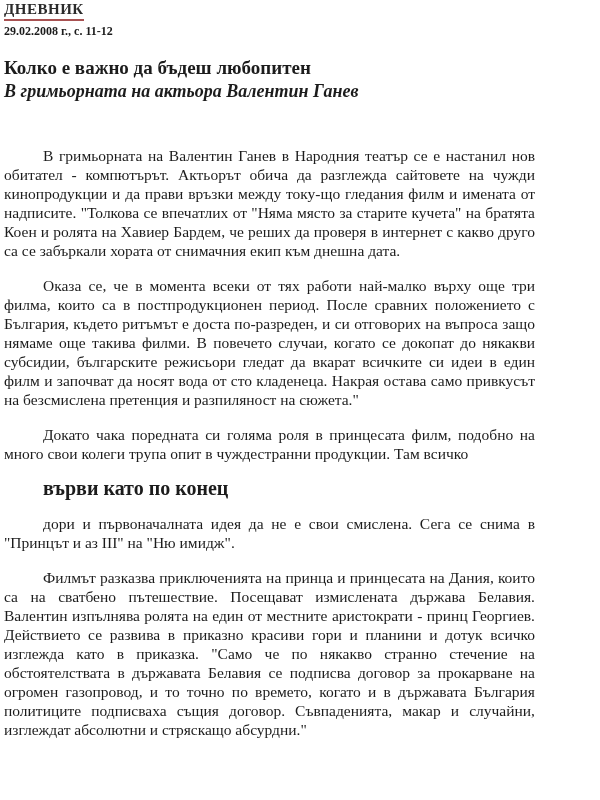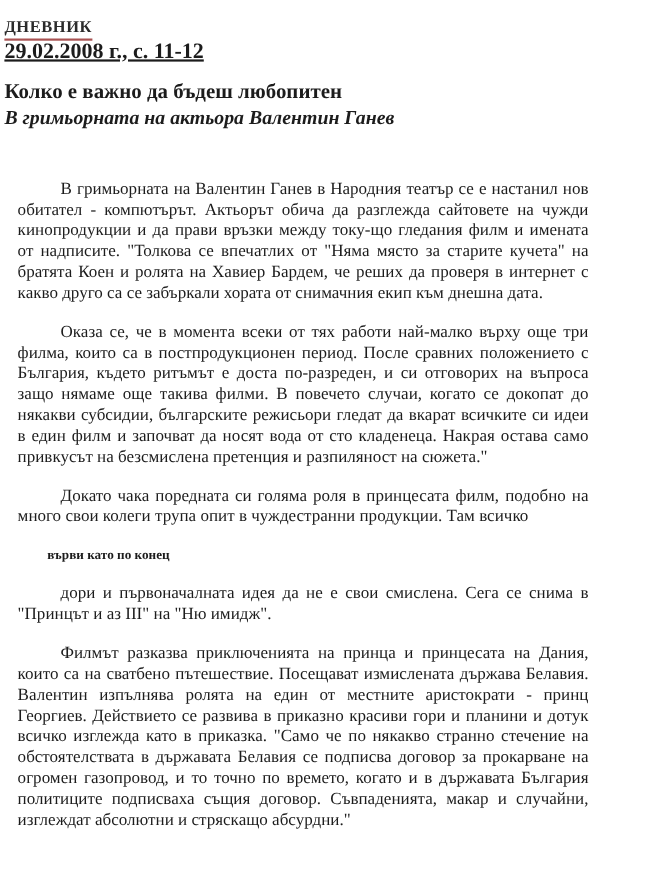--- a/index.html
+++ b/index.html
@@ -11,67 +11,66 @@
     width: 600px;
     height: 800px;
     overflow: hidden;
     font-family: "Liberation Serif", "DejaVu Serif", serif;
     color: #1c1c1c;
   }
   .page {
     box-sizing: border-box;
     width: 540px;
     height: 800px;
-    padding: 16px 5px 0 4px;
+    padding: 0 5px 0 4px;
     background: #ffffff;
   }
   .masthead {
     display: inline-block;
     font-size: 15px;
     line-height: 17px;
     font-weight: bold;
     letter-spacing: 0.5px;
     color: #2b2b2b;
     text-decoration: none;
     border-bottom: 2px solid #a85252;
     padding-bottom: 1px;
     cursor: pointer;
   }
   .dateline {
-    font-size: 20px;
+    font-size: 12px;
     line-height: 19px;
     font-weight: bold;
     margin-top: 1px;
-    text-decoration: underline;
   }
   .title {
     font-size: 19px;
     line-height: 21px;
     font-weight: bold;
     margin: 16px 0 0 0;
   }
   .subtitle {
     font-size: 18px;
     line-height: 20px;
     font-weight: bold;
     font-style: italic;
     margin: 3px 0 0 0;
   }
   .body-p {
     font-size: 15.5px;
     line-height: 19px;
     text-align: justify;
     text-indent: 39px;
-    margin: 0 0 16px 12px;
+    margin: 0 0 16px 0;
   }
   .body-p.first {
     margin-top: 45px;
   }
   .subheading {
-    font-size: 12px;
+    font-size: 20px;
     line-height: 19px;
     font-weight: bold;
     margin: 0 0 16px 0;
     padding-left: 39px;
   }
 </style>
 </head>
 <body>
 
 <div class="page">

